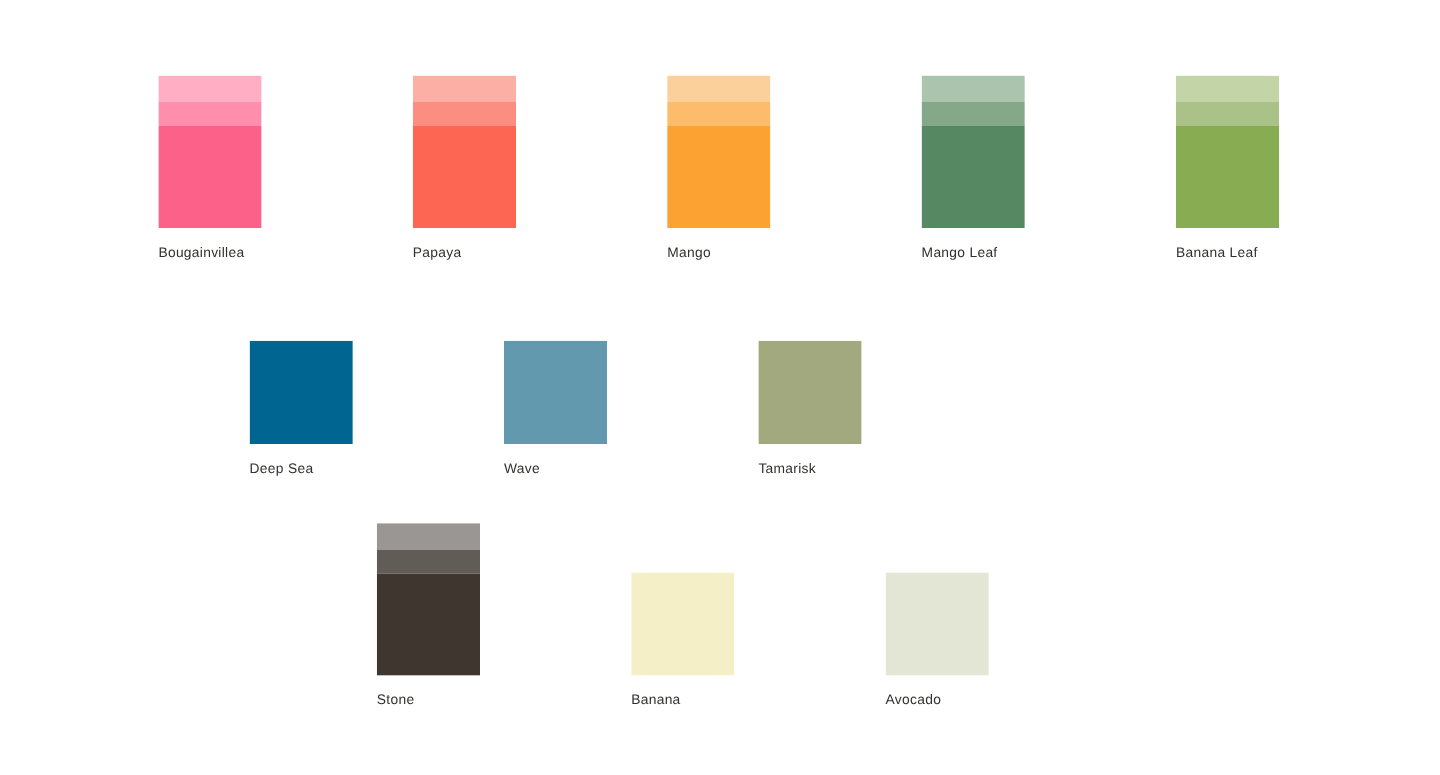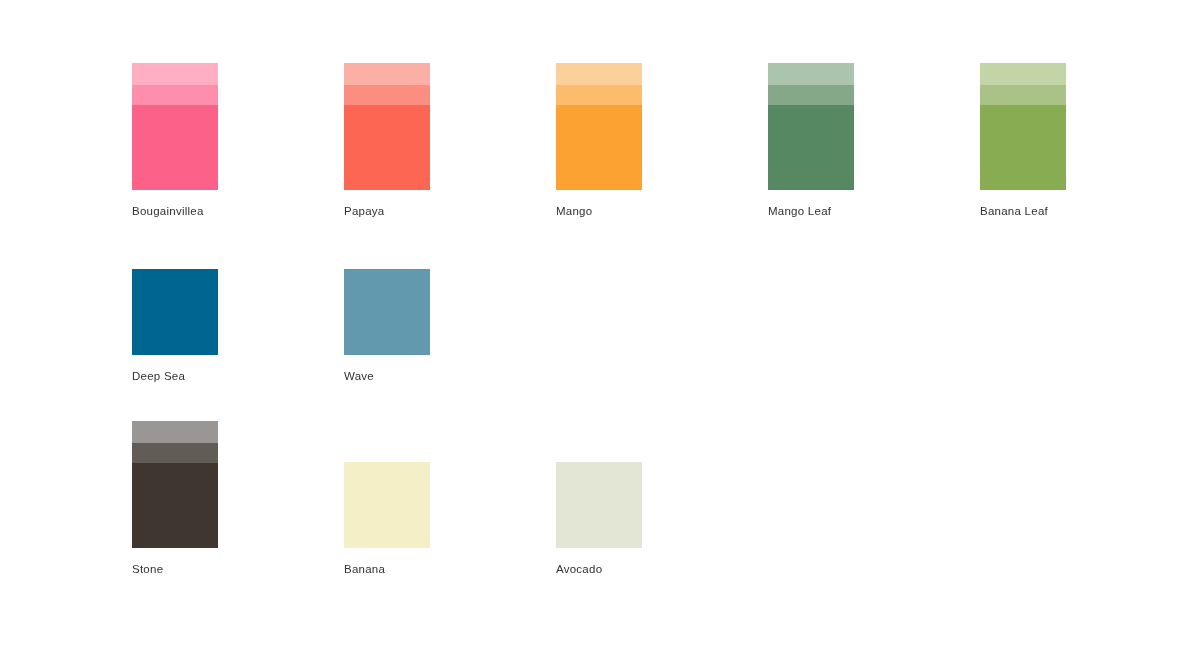--- a/index.html
+++ b/index.html
@@ -21,22 +21,22 @@
   }
 
   .palette-row {
     position: absolute;
     left: 132px;
     width: 1000px;
     display: flex;
   }
 
   .palette-row.row-1 { top: 63px; }
-  .palette-row.row-2 { top: 269px; }
-  .palette-row.row-3 { top: 421px; }
+  .palette-row.row-2 { top: 284px; justify-content: center; }
+  .palette-row.row-3 { top: 436px; justify-content: center; }
 
   .swatch-cell {
     width: 212px;
     flex: 0 0 212px;
     display: block;
   }
 
   .swatch {
     width: 86px;
     display: flex;
@@ -134,20 +134,26 @@
     </div>
 
     <div class="swatch-cell">
       <div class="swatch solid">
         <span class="band band-main" style="background: rgb(99, 153, 174);"></span>
       </div>
       <div class="swatch-label" style="color: rgb(51, 49, 47);">Wave</div>
     </div>
 
 
+    <div class="swatch-cell">
+      <div class="swatch solid">
+        <span class="band band-main" style="background: rgb(162, 169, 126);"></span>
+      </div>
+      <div class="swatch-label" style="color: rgb(51, 49, 47);">Tamarisk</div>
+    </div>
 
     <div class="swatch-cell cell-empty">
       <div class="swatch solid">
         <span class="band band-main" style="background: rgb(255, 255, 255);"></span>
       </div>
       <div class="swatch-label" style="color: rgb(51, 49, 47);"></div>
     </div>
 
   </div>
 

